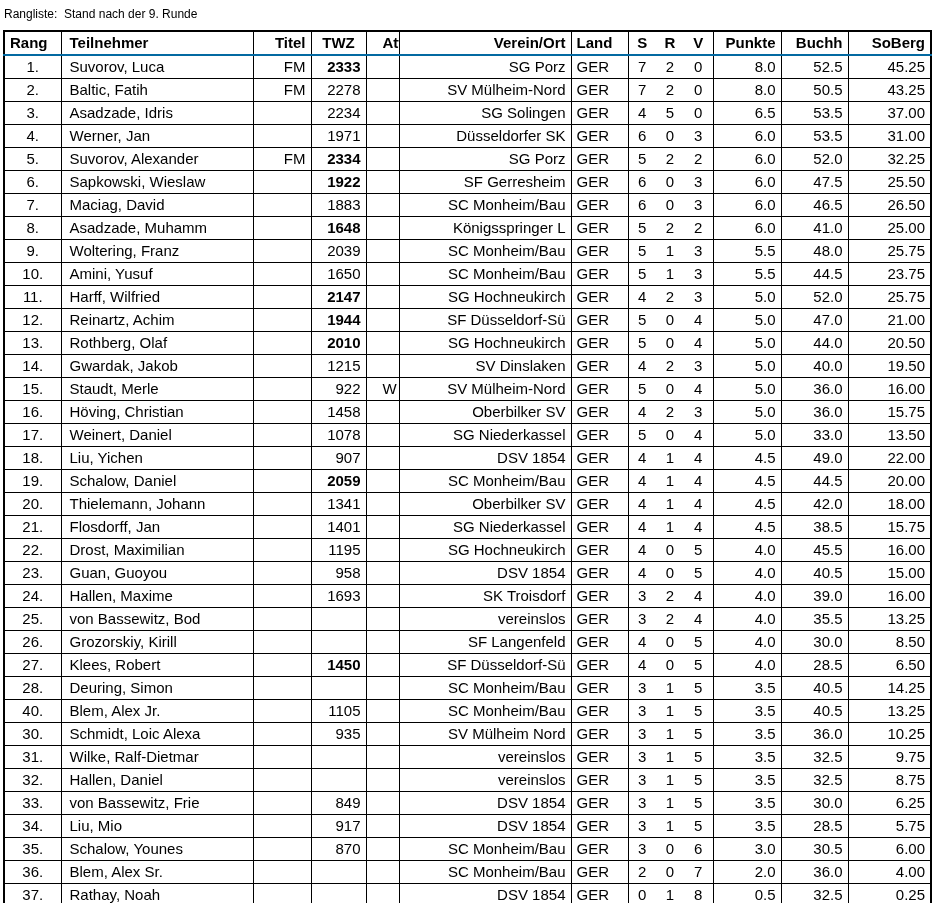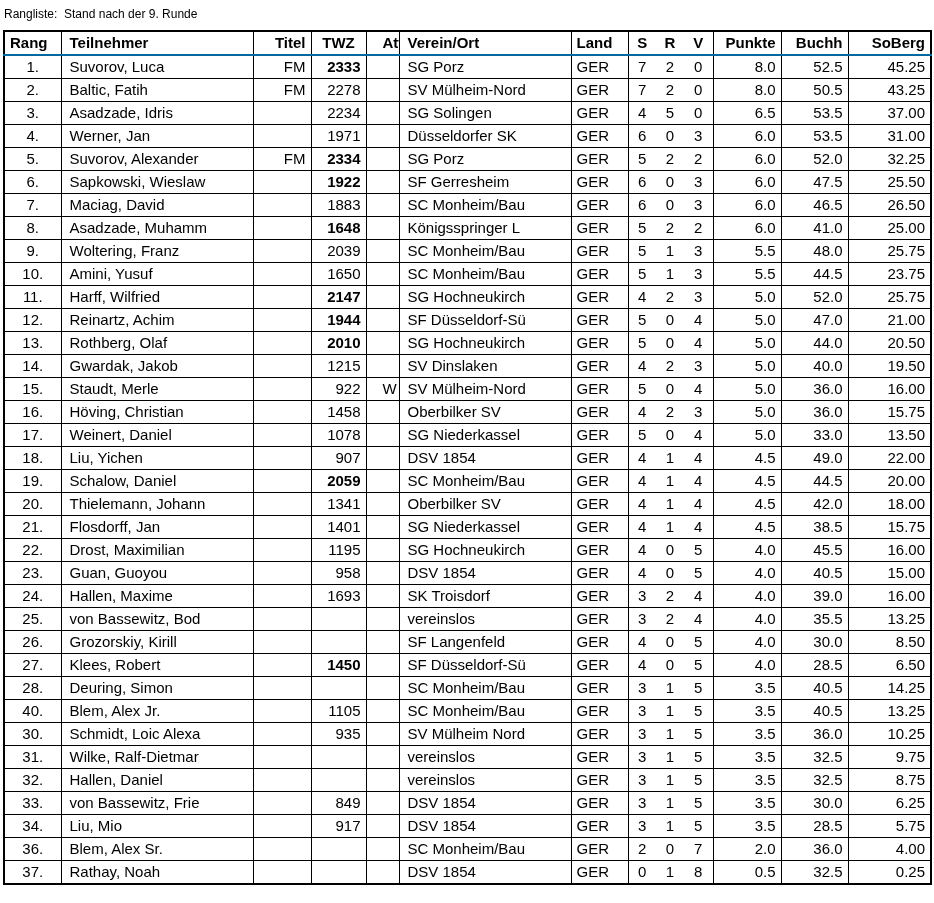--- a/index.html
+++ b/index.html
@@ -43,21 +43,21 @@
     font-weight: bold;
     border-top: 2px solid #000000;
     border-bottom: 2px solid #0369a1;
   }
   
   .c-rang   { text-align: center; }
   .c-name   { text-align: left; padding-left: 8px; }
   .c-titel  { text-align: right; }
   .c-twz    { text-align: right; }
   .c-att    { text-align: center; padding: 0 16px; }
-  .c-verein { text-align: left; padding-left: 8px; }
+  .c-verein { text-align: right; padding-left: 8px; }
   .c-land   { text-align: left; }
   .c-s, .c-r, .c-v { text-align: center; padding: 0 2px; }
   .c-s { border-right: 0; }
   .c-r { border-left: 0; border-right: 0; }
   .c-v { border-left: 0; }
   .c-punkte, .c-buchh, .c-soberg { text-align: right; }
   th.h-left   { text-align: left; }
   th.h-center { text-align: center; }
   .bold { font-weight: bold; }
 </style>
@@ -605,20 +605,35 @@
           <td class="c-verein">DSV 1854</td>
           <td class="c-land">GER</td>
           <td class="c-s">3</td>
           <td class="c-r">1</td>
           <td class="c-v">5</td>
           <td class="c-punkte">3.5</td>
           <td class="c-buchh">28.5</td>
           <td class="c-soberg">5.75</td>
         </tr>
         <tr>
+          <td class="c-rang">35.</td>
+          <td class="c-name">Schalow, Younes</td>
+          <td class="c-titel"></td>
+          <td class="c-twz">870</td>
+          <td class="c-att"></td>
+          <td class="c-verein">SC Monheim/Bau</td>
+          <td class="c-land">GER</td>
+          <td class="c-s">3</td>
+          <td class="c-r">0</td>
+          <td class="c-v">6</td>
+          <td class="c-punkte">3.0</td>
+          <td class="c-buchh">30.5</td>
+          <td class="c-soberg">6.00</td>
+        </tr>
+        <tr>
           <td class="c-rang">36.</td>
           <td class="c-name">Blem, Alex Sr.</td>
           <td class="c-titel"></td>
           <td class="c-twz"></td>
           <td class="c-att"></td>
           <td class="c-verein">SC Monheim/Bau</td>
           <td class="c-land">GER</td>
           <td class="c-s">2</td>
           <td class="c-r">0</td>
           <td class="c-v">7</td>

